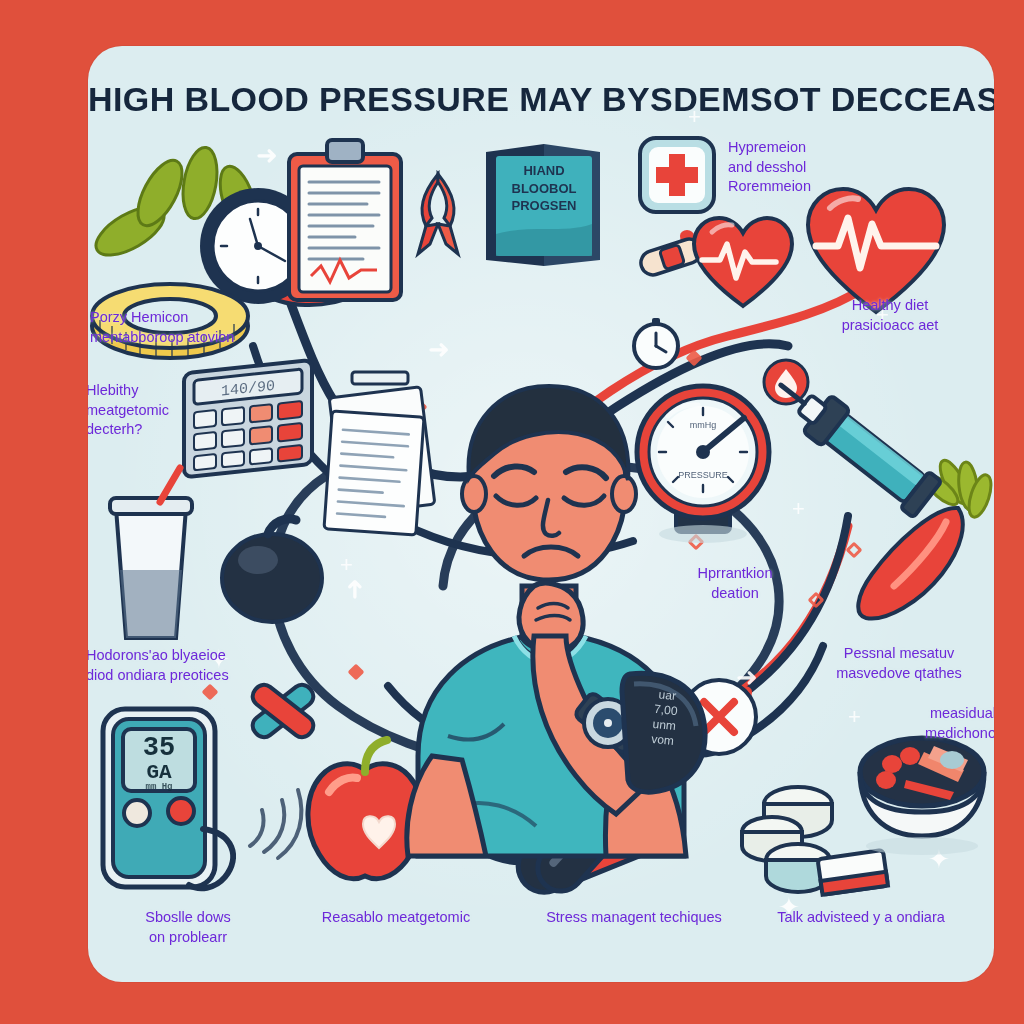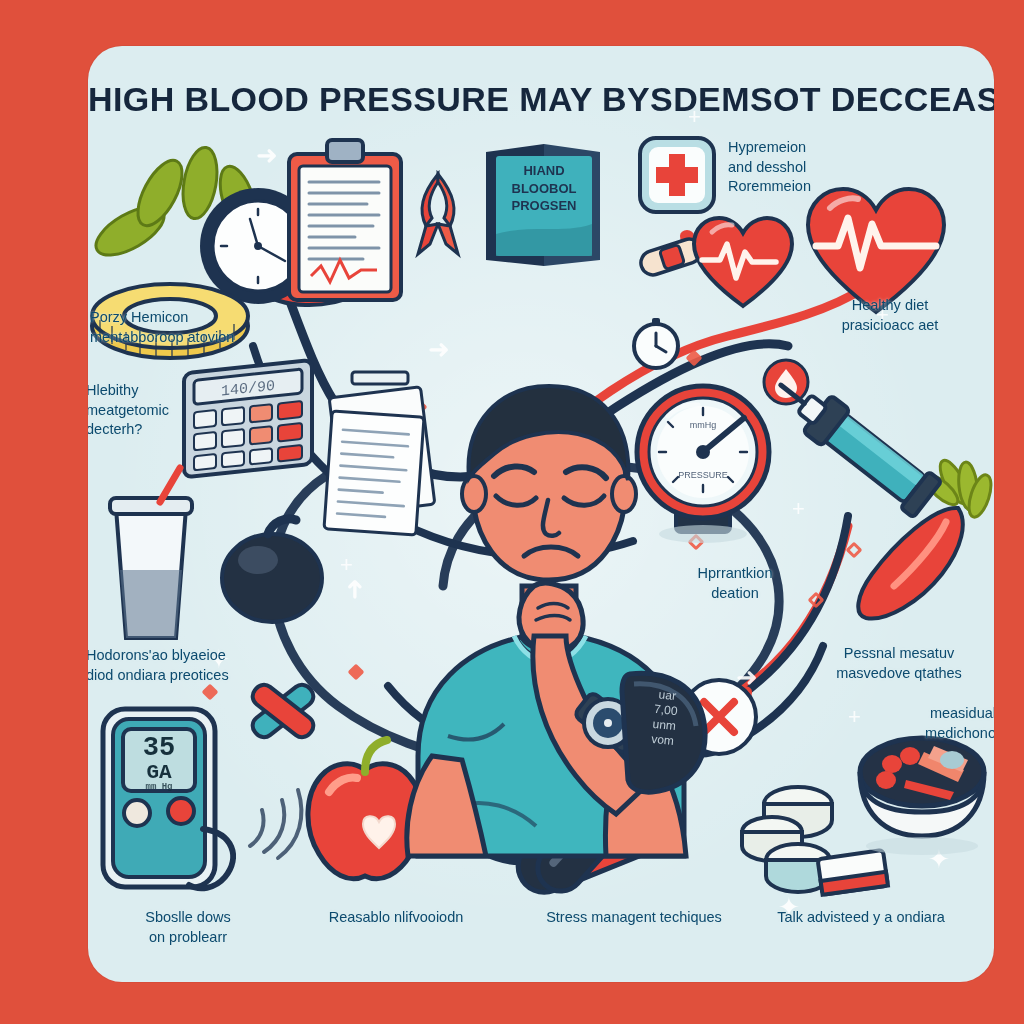--- a/index.html
+++ b/index.html
@@ -40,21 +40,21 @@
     font-weight: bold;
     letter-spacing: 0.4px;
     color: #16273D;
     white-space: nowrap;
     font-family: "Liberation Sans", sans-serif;
     z-index: 30;
   }
 
   .lbl {
     position: absolute;
-    color: #0c4a6e;
+    color: #6d28d9;
     font-size: 14.5px;
     line-height: 1.35;
     font-family: "Liberation Sans", sans-serif;
     z-index: 25;
     text-shadow: 0 0 3px rgba(220,237,240,0.9);
   }
   .lbl.c { text-align: center; }
 
   .node { position: absolute; z-index: 10; }
 
@@ -575,21 +575,21 @@
       <path d="M12,46 C12,86 36,110 74,110 C112,110 136,86 136,46 C136,74 112,86 74,86 C36,86 12,74 12,46 Z" fill="#F5F8F8" stroke="#1E3350" stroke-width="5"></path>
       <ellipse cx="74" cy="120" rx="56" ry="9" fill="#C6DBE0" opacity="0.55"></ellipse>
     </svg>
   </div>
 
   <div class="lbl c" style="left:748px; top:658px; width:160px; white-space:pre-line;text-align:right;">measidual
 medichono</div>
 
   <div class="lbl c" style="left:0px; top:862px; width:200px; white-space:pre-line;">Sboslle dows
 on problearr</div>
-  <div class="lbl c" style="left:198px; top:862px; width:220px; white-space:pre-line;">Reasablo nlifvooiodn</div>
+  <div class="lbl c" style="left:198px; top:862px; width:220px; white-space:pre-line;">Reasablo meatgetomic</div>
   <div class="lbl c" style="left:416px; top:862px; width:260px; white-space:pre-line;">Stress managent techiques</div>
   <div class="lbl c" style="left:648px; top:862px; width:250px; white-space:pre-line;">Talk advisteed y a ondiara</div>
 
   <div class="diamond" style="left:325px; top:355px;"></div>
   <div class="diamond hollow" style="left:585px; top:352px;"></div>
   <div class="diamond" style="left:600px; top:306px;"></div>
   <div class="diamond hollow" style="left:602px; top:490px;"></div>
   <div class="diamond" style="left:252px; top:470px;"></div>
   <div class="diamond" style="left:262px; top:620px;"></div>
   <div class="diamond hollow" style="left:722px; top:548px;"></div>

